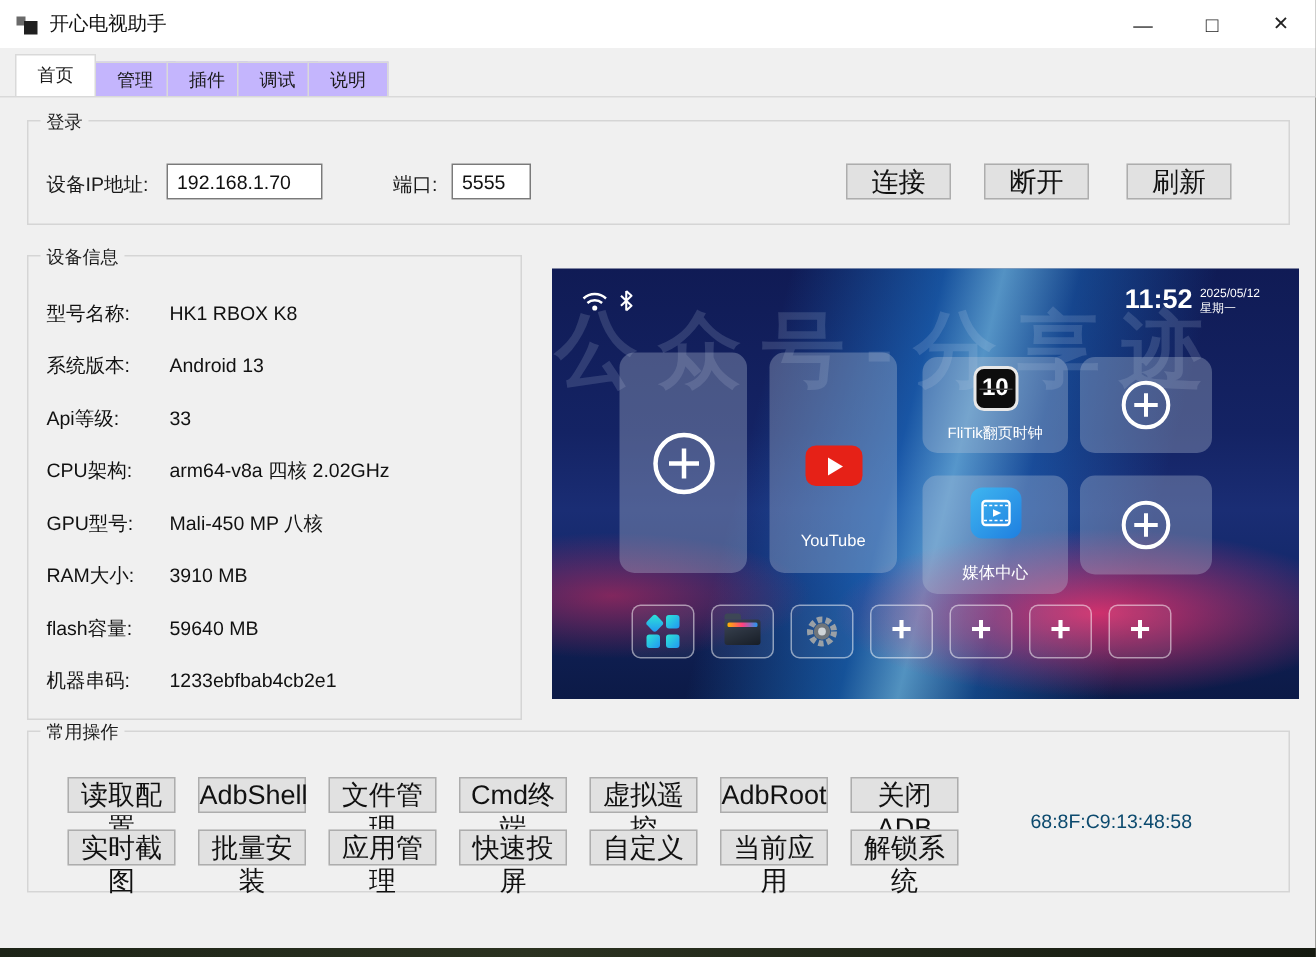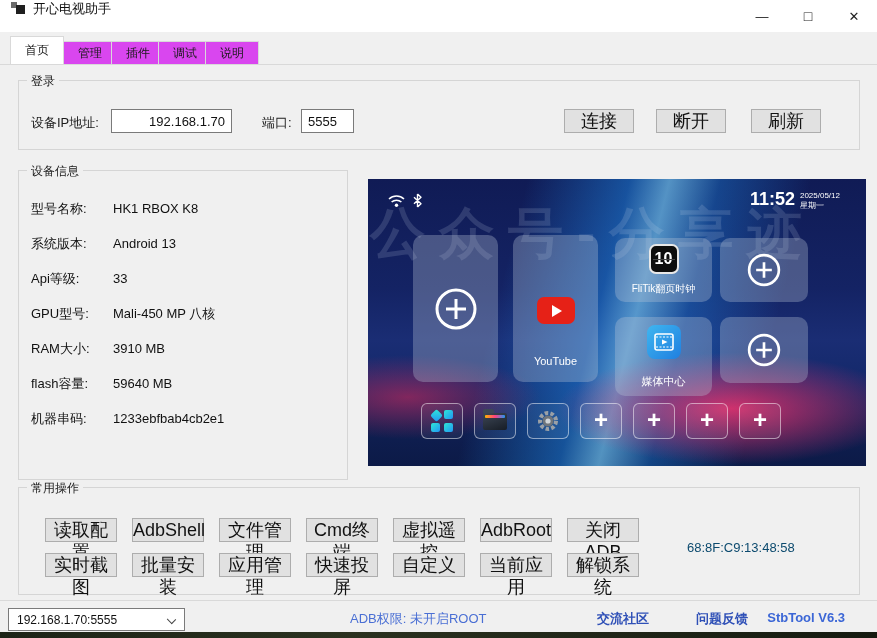--- a/index.html
+++ b/index.html
@@ -2,52 +2,52 @@
 <html><head>
 <meta charset="utf-8">
 <style>
   * { margin:0; padding:0; box-sizing:border-box; }
   html,body { width:877px; height:638px; overflow:hidden; background:#181a12;
     font-family:"Liberation Sans","DejaVu Sans",sans-serif; }
   #window { position:absolute; left:0; top:0; width:877px; height:632px; background:#f0f0f0; }
 
   
   .titlebar { position:absolute; left:0; top:0; width:877px; height:32px; background:#ffffff;
-    display:flex; }
+    display:flex; align-items:center; }
   .app-icon { position:relative; width:14px; height:14px; margin-left:11px; }
   .app-icon i { position:absolute; display:block; }
   .app-icon .sq1 { left:0; top:2px; width:6px; height:6px; background:#6a6a6a; }
   .app-icon .sq2 { right:0; bottom:0; width:9px; height:9px; background:#1f1f1f; }
   .win-title { margin-left:8px; font-size:13px; color:#111; }
   .win-controls { position:absolute; right:0; top:0; height:32px; display:flex; }
   .win-btn { width:46px; height:32px; display:flex; align-items:center; justify-content:center;
     font-size:13px; color:#222; cursor:default; }
   .win-btn.max { font-size:14px; }
 
   
   .tabbar { position:absolute; left:0; top:32px; width:877px; height:33px; background:#f0f0f0;
     border-bottom:1px solid #d9d9d9; }
   .tab { position:absolute; bottom:0; height:23px; padding:0 14px; font-size:12px; color:#1a1a1a;
-    display:flex; align-items:center; background:#d946ef; border:1px solid #d9d9d9; border-bottom:none; }
+    display:flex; align-items:center; background:#c4b5fd; border:1px solid #d9d9d9; border-bottom:none; }
   .tab.active { height:28px; background:#ffffff; z-index:2; }
   .tab.t0 { left:10px; }  .tab.t1 { left:63px; } .tab.t2 { left:111px; }
   .tab.t3 { left:158px; } .tab.t4 { left:205px; }
 
   
   .groupbox { position:absolute; border:1px solid #d5d5d5; background:#f0f0f0; }
   .group-label { position:absolute; top:-8px; left:8px; background:#f0f0f0; padding:0 4px;
     font-size:12px; color:#1a1a1a; }
 
   
   #login-group { left:18px; top:80px; width:842px; height:70px; }
   .field-label { font-size:13px; color:#1a1a1a; }
   .tbox { border:1px solid #7a7a7a; background:#fff; font-size:13px; color:#111; padding:2px 6px;
     height:24px; font-family:"Liberation Sans","DejaVu Sans",sans-serif; }
   #ip-label { position:absolute; left:12px; top:33px; }
-  #ip-input { position:absolute; left:92px; top:28px; width:121px;text-align:right; }
+  #ip-input { position:absolute; left:92px; top:28px; width:104px; }
   #port-label { position:absolute; left:243px; top:33px; }
   #port-input { position:absolute; left:282px; top:28px; width:53px; }
   .wbtn { background:#e1e1e1; border:1px solid #adadad; font-size:18px; color:#111;
     height:24px; width:70px; text-align:center; line-height:22px; cursor:default;
     font-family:"Liberation Sans","DejaVu Sans",sans-serif; }
   #btn-connect { position:absolute; left:545px; top:28px; }
   #btn-disconnect { position:absolute; left:637px; top:28px; }
   #btn-refresh { position:absolute; left:732px; top:28px; }
 
   
@@ -185,20 +185,24 @@
       </div>
       <div class="info-row">
         <span class="lbl">系统版本:</span>
         <span class="val">Android 13</span>
       </div>
       <div class="info-row">
         <span class="lbl">Api等级:</span>
         <span class="val">33</span>
       </div>
       <div class="info-row">
+        <span class="lbl">CPU架构:</span>
+        <span class="val">arm64-v8a 四核 2.02GHz</span>
+      </div>
+      <div class="info-row">
         <span class="lbl">GPU型号:</span>
         <span class="val">Mali-450 MP 八核</span>
       </div>
       <div class="info-row">
         <span class="lbl">RAM大小:</span>
         <span class="val">3910 MB</span>
       </div>
       <div class="info-row">
         <span class="lbl">flash容量:</span>
         <span class="val">59640 MB</span>
@@ -326,26 +330,16 @@
       <button class="wbtn">批量安装</button>
       <button class="wbtn">应用管理</button>
       <button class="wbtn">快速投屏</button>
       <button class="wbtn">自定义</button>
       <button class="wbtn">当前应用</button>
       <button class="wbtn">解锁系统</button>
     </div>
     <span id="mac-address">68:8F:C9:13:48:58</span>
   </div>
 
-  <div class="statusbar">
-    <div class="combo">
-      <span>192.168.1.70:5555</span>
-      <span class="chev"></span>
-    </div>
-    <span class="sb-text" id="adb-status">ADB权限: 未开启ROOT</span>
-    <span class="sb-text" id="community-link">交流社区</span>
-    <span class="sb-text" id="feedback-link">问题反馈</span>
-    <span class="sb-text" id="version-label">StbTool V6.3</span>
-  </div>
 
 </div>
 
 <div class="desk-bottom"></div>
 
 </body></html>

